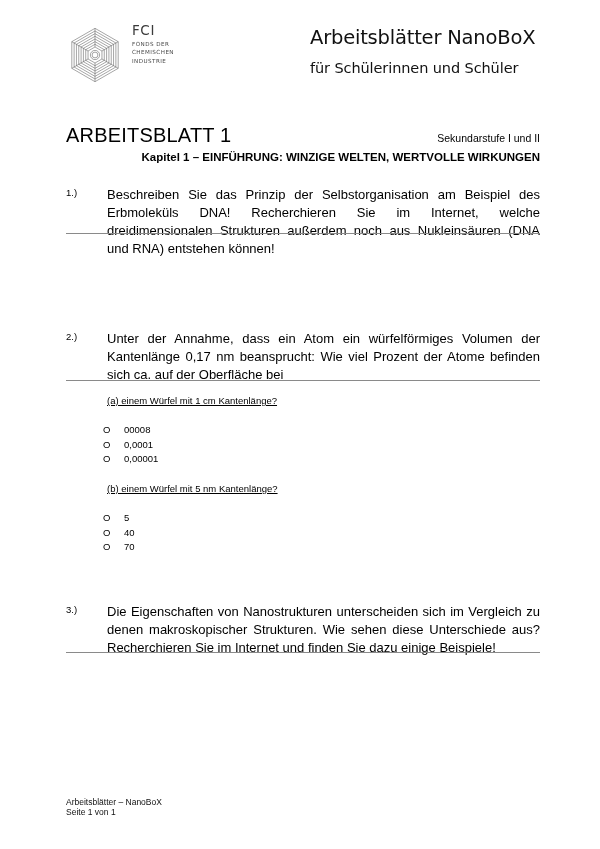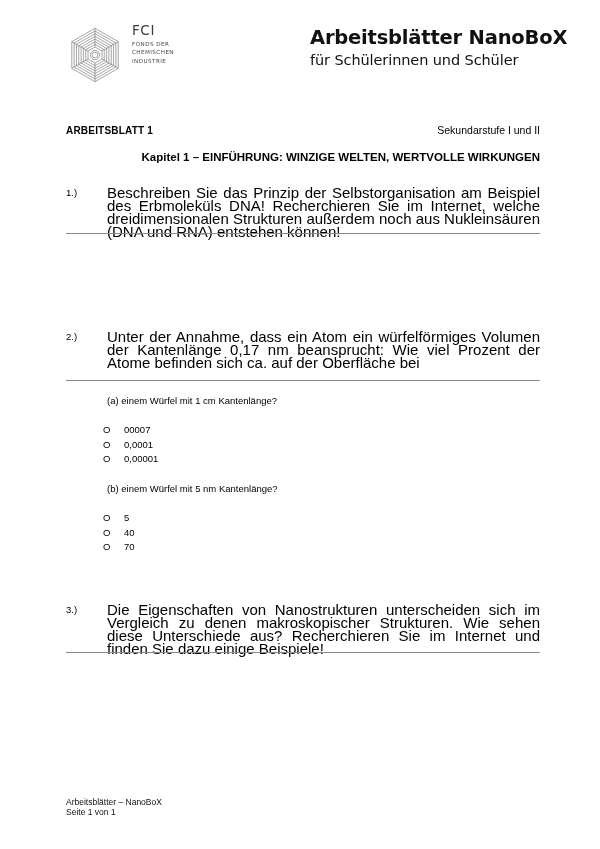--- a/index.html
+++ b/index.html
@@ -68,48 +68,48 @@
   .header-titles {
     position: absolute;
     right: 0;
     top: 2px;
     text-align: left;
     width: 230px;
   }
   .title-main {
     font-family: "DejaVu Sans", sans-serif;
     font-size: 19.5px;
-    font-weight: 700;
+    font-weight: 400;
     color: #111;
     letter-spacing: -0.2px;
     white-space: nowrap;
   }
   .title-sub {
     font-family: "DejaVu Sans", sans-serif;
     font-size: 14.5px;
     font-weight: 400;
     color: #111;
-    margin-top: 3px;
+    margin-top: 11px;
     letter-spacing: -0.1px;
     white-space: nowrap;
   }
 
   
   .doc-title-row {
     position: absolute;
     left: 66px;
     top: 124px;
     width: 474px;
     display: flex;
     align-items: baseline;
     justify-content: space-between;
   }
   .doc-title {
-    font-size: 10px;
-    font-weight: bold;
+    font-size: 20px;
+    font-weight: normal;
     letter-spacing: 0.2px;
   }
   .doc-level {
     font-size: 10.5px;
     font-weight: normal;
   }
   .chapter {
     position: absolute;
     left: 66px;
     top: 151px;
@@ -127,39 +127,40 @@
     display: flex;
   }
   .q-num {
     width: 41px;
     flex: 0 0 41px;
     font-size: 9.5px;
     line-height: 14.6px;
   }
   .q-body {
     flex: 1;
-    font-size: 15px;
-    line-height: 13px;
+    font-size: 13px;
+    line-height: 18px;
     text-align: justify;
   }
 
   .rule {
     position: absolute;
     left: 66px;
     width: 474px;
     height: 1px;
     background: #8a8a8a;
   }
 
   .subq {
     position: absolute;
     left: 107px;
     width: 433px;
     font-size: 9.5px;
     line-height: 14.6px;
+    text-decoration: underline;
   }
   .opt-list {
     position: absolute;
     left: 103px;
     width: 433px;
   }
   .opt {
     display: flex;
     align-items: baseline;
     font-size: 9.5px;
@@ -249,21 +250,21 @@
   <div class="q" style="top:330px;">
     <div class="q-num">2.)</div>
     <div class="q-body">Unter der Annahme, dass ein Atom ein würfelförmiges Volumen der Kantenlänge 0,17 nm beansprucht: Wie viel Prozent der Atome befinden sich ca. auf der Oberfläche bei</div>
   </div>
   <div class="rule" style="top:380px;"></div>
 
   <div class="subq" style="top:394px;">(a) einem Würfel mit 1 cm Kantenlänge?</div>
   <div class="opt-list" style="top:423px;">
     <div class="opt">
       <span class="opt-marker">O</span>
-      <span class="opt-label">00007</span>
+      <span class="opt-label">00008</span>
     </div>
     <div class="opt">
       <span class="opt-marker">O</span>
       <span class="opt-label">0,0001</span>
     </div>
     <div class="opt">
       <span class="opt-marker">O</span>
       <span class="opt-label">0,00001</span>
     </div>
   </div>

